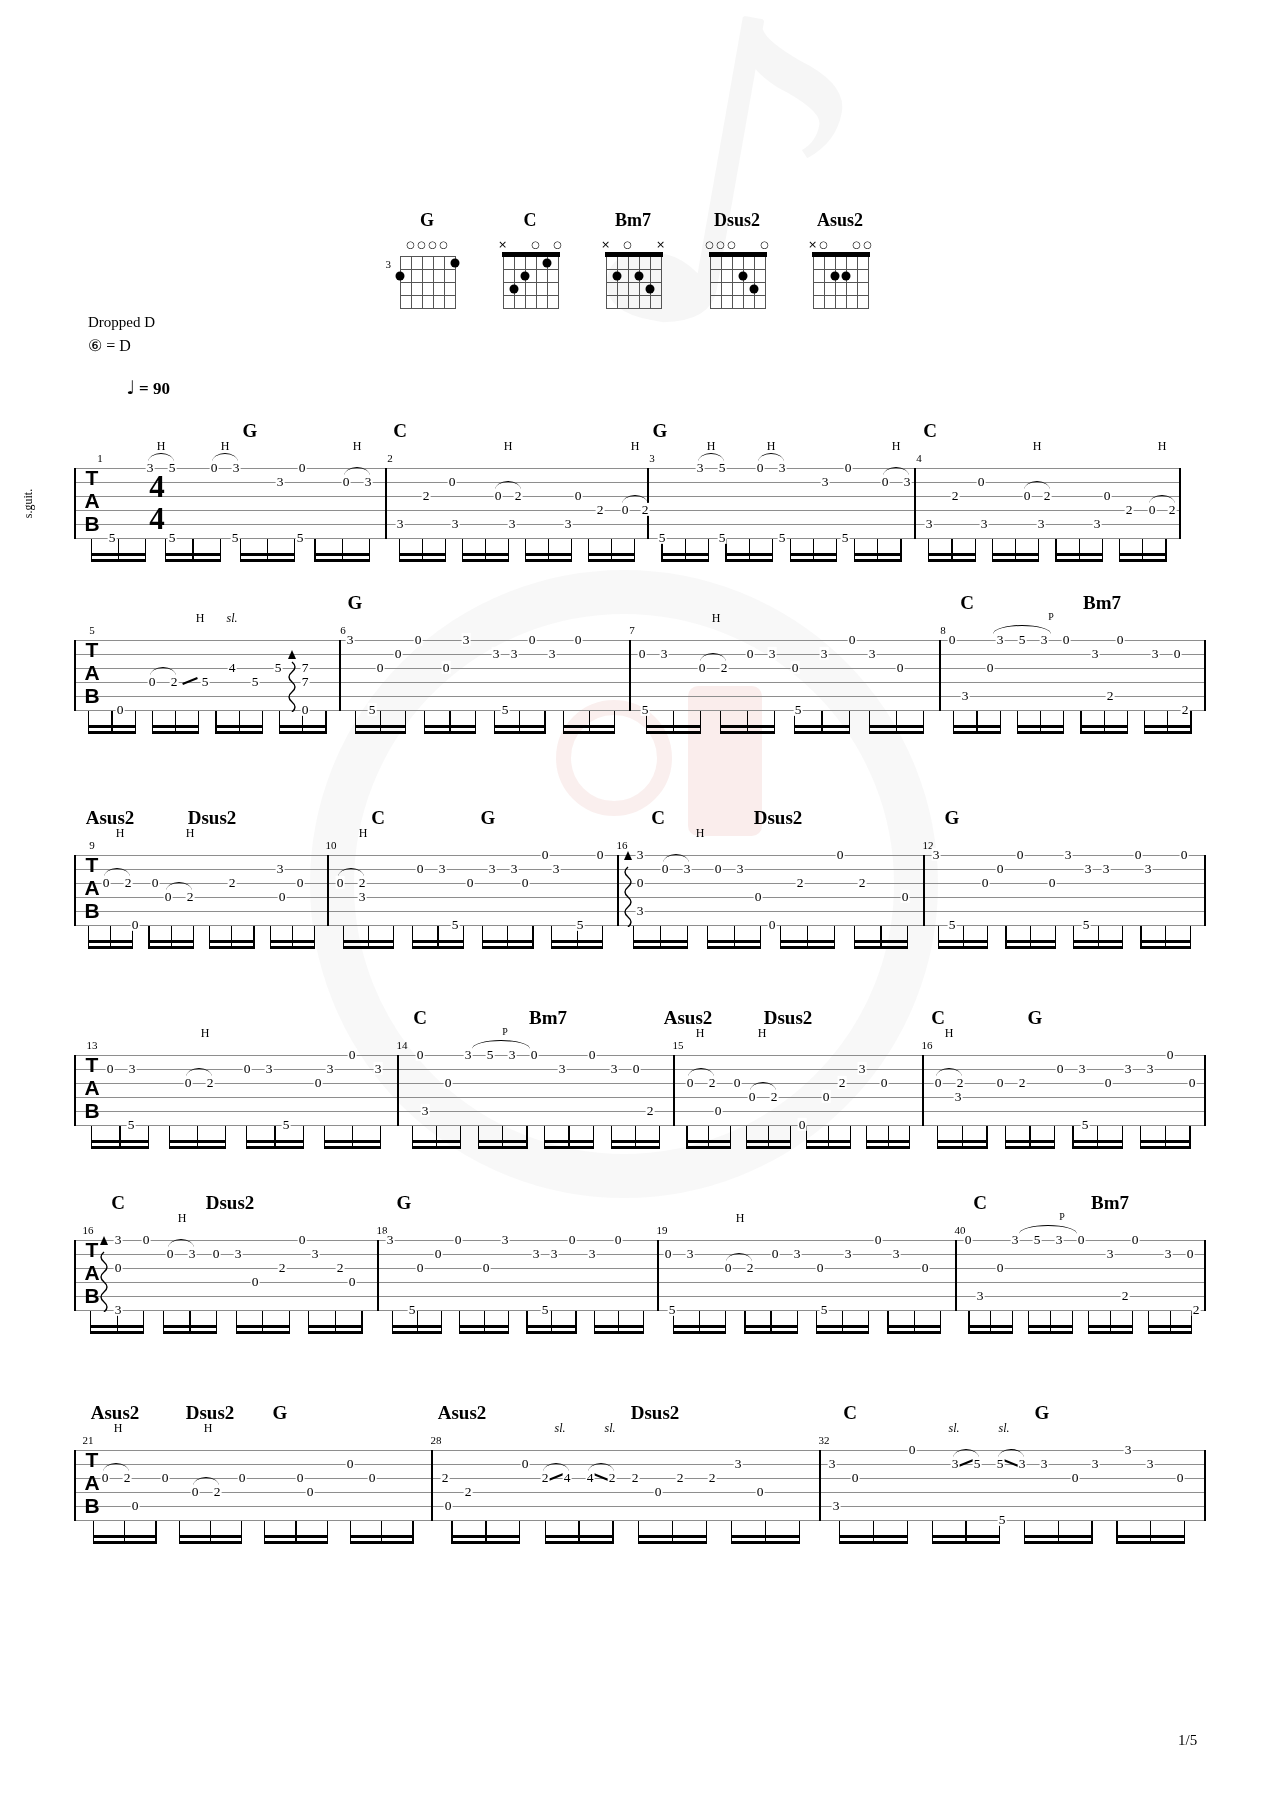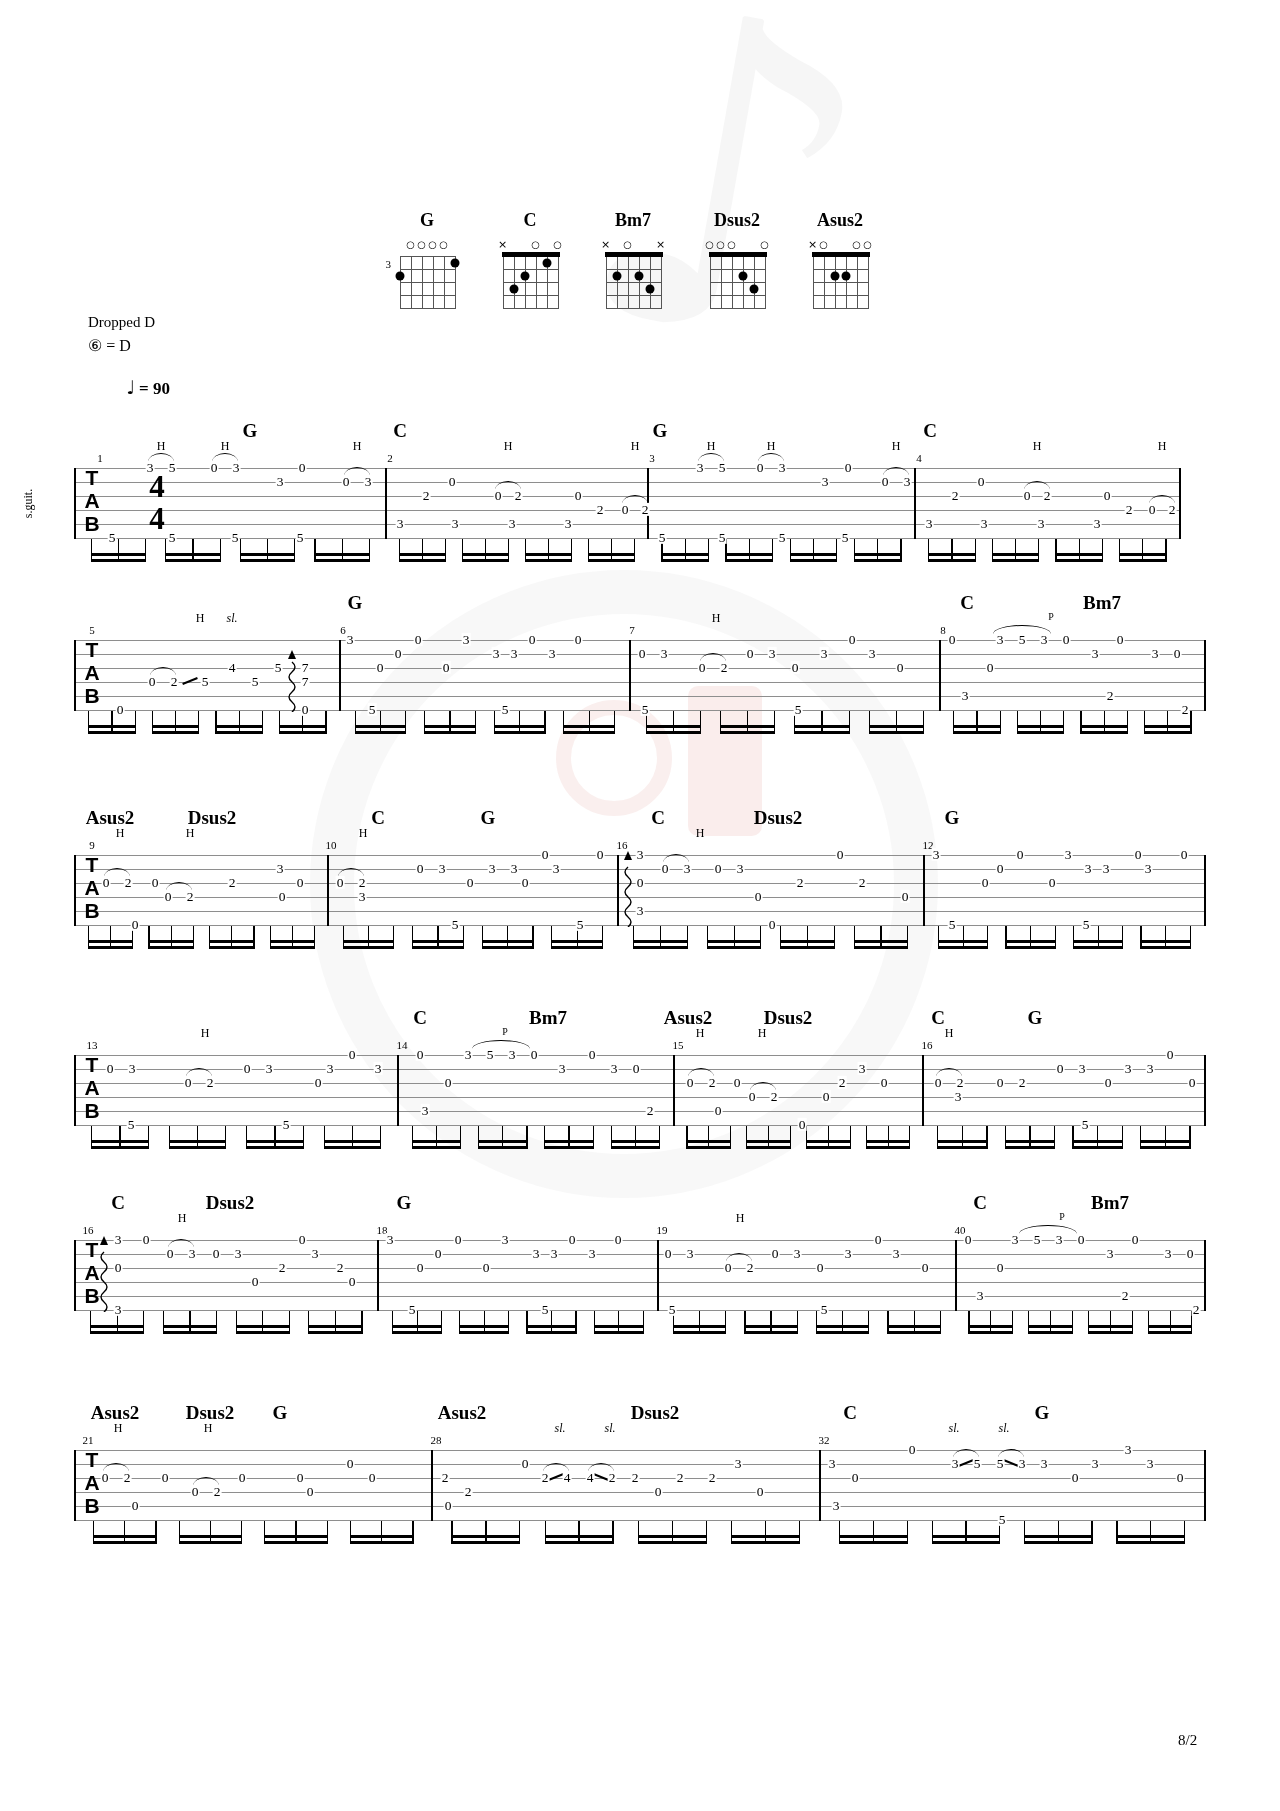--- a/index.html
+++ b/index.html
@@ -1116,14 +1116,14 @@
       <div class="abs note-num" style="left: 1150px; top: 1464px;">3</div>
       <div class="abs note-num" style="left: 912px; top: 1450px;">0</div>
       <div class="abs note-num" style="left: 1128px; top: 1450px;">3</div>
       <div class="abs note-num" style="left: 855px; top: 1478px;">0</div>
       <div class="abs note-num" style="left: 1075px; top: 1478px;">0</div>
       <div class="abs note-num" style="left: 1180px; top: 1478px;">0</div>
       <div class="abs note-num" style="left: 836px; top: 1506px;">3</div>
       <div class="abs note-num" style="left: 1002px; top: 1520px;">5</div>
     </div>
 
-  <div class="abs pageno">8/2</div>
+  <div class="abs pageno">1/5</div>
 </div>
 
 </body></html>

